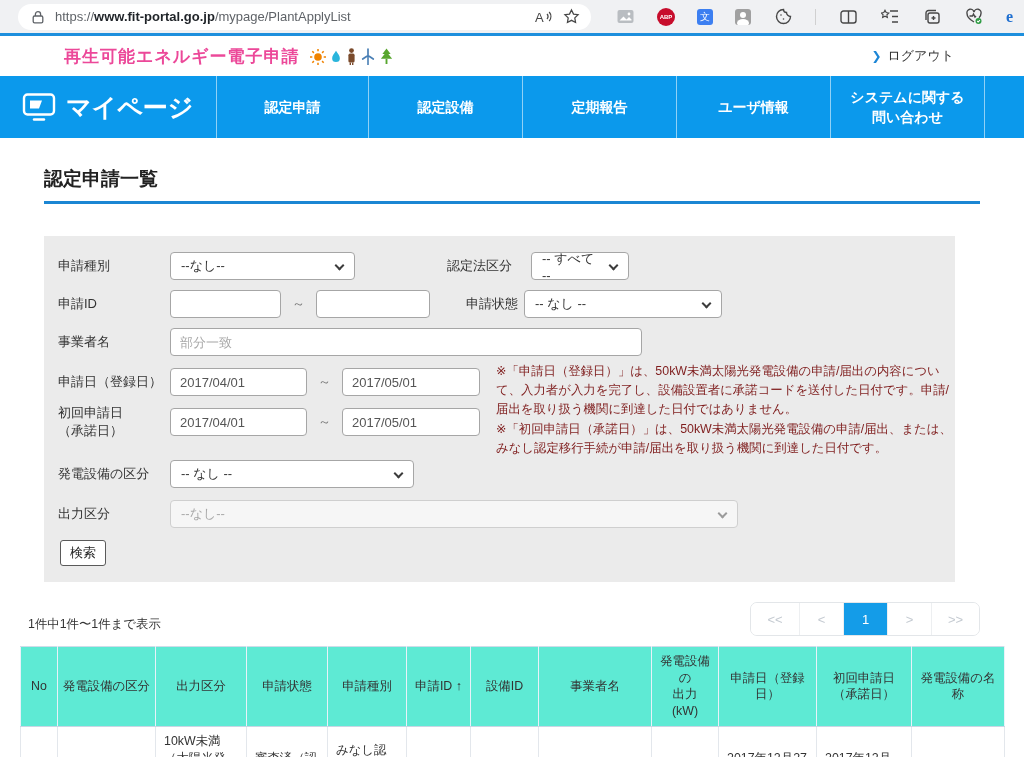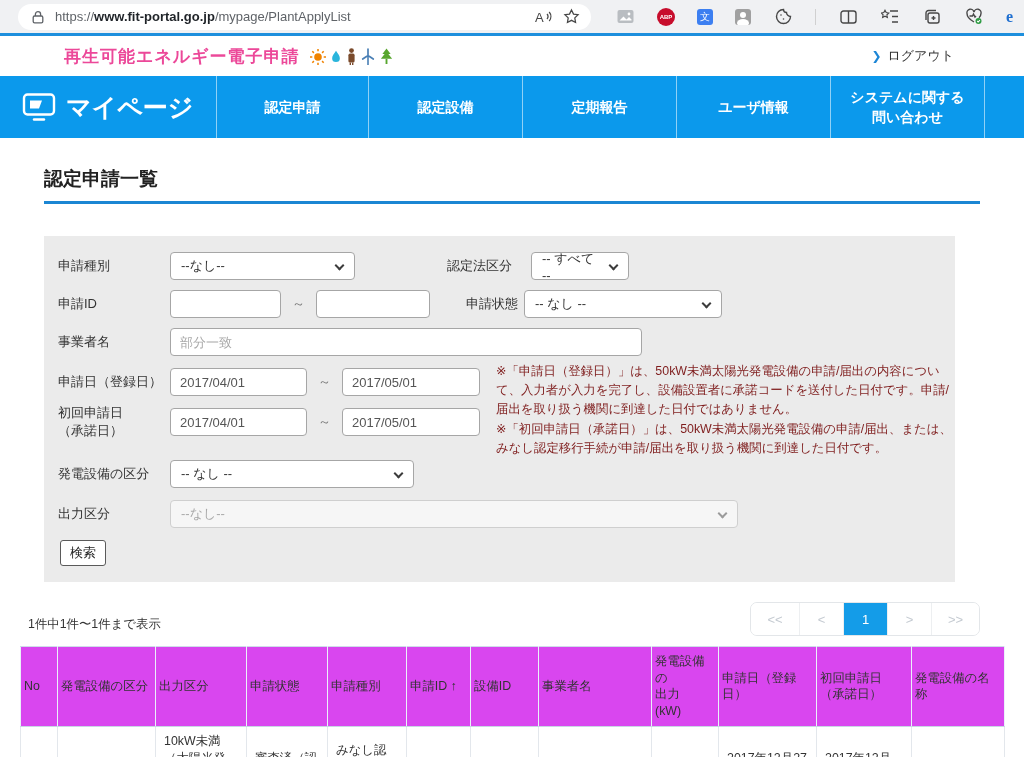--- a/index.html
+++ b/index.html
@@ -82,21 +82,21 @@
     border-radius:7px; overflow:hidden; background:#fff; }
   .pager .pg { width:44px; height:32px; border:none; border-left:1px solid #edeff1;
     background:#fff; color:#c4cad1; font-size:13px; font-family:inherit; cursor:pointer; }
   .pager .pg:first-child { border-left:none; width:48px; }
   .pager .pg:last-child { width:48px; }
   .pager .pg.active { background:#149ce8; color:#fff; }
 
   
   .table-wrap { margin:6px 20px 0; }
   table { width:984px; border-collapse:collapse; table-layout:fixed; font-size:12.4px; color:#333; }
-  th { background:#d946ef; font-weight:normal; text-align:left; vertical-align:middle;
+  th { background:#5eead4; font-weight:normal; text-align:center; vertical-align:middle;
     border:1px solid #e9f1f9; border-bottom:1px solid #c9d6e4; border-top:1px solid #cfdce9;
     padding:6px 3px; height:54px; line-height:1.35; }
   td { border:1px solid #e3e7ec; padding:6px 8px; height:56px; vertical-align:middle;
     background:#fff; line-height:1.4; }
   td.c { text-align:center; }
 </style>
 </head>
 <body>
 
 <div class="browser-bar">

